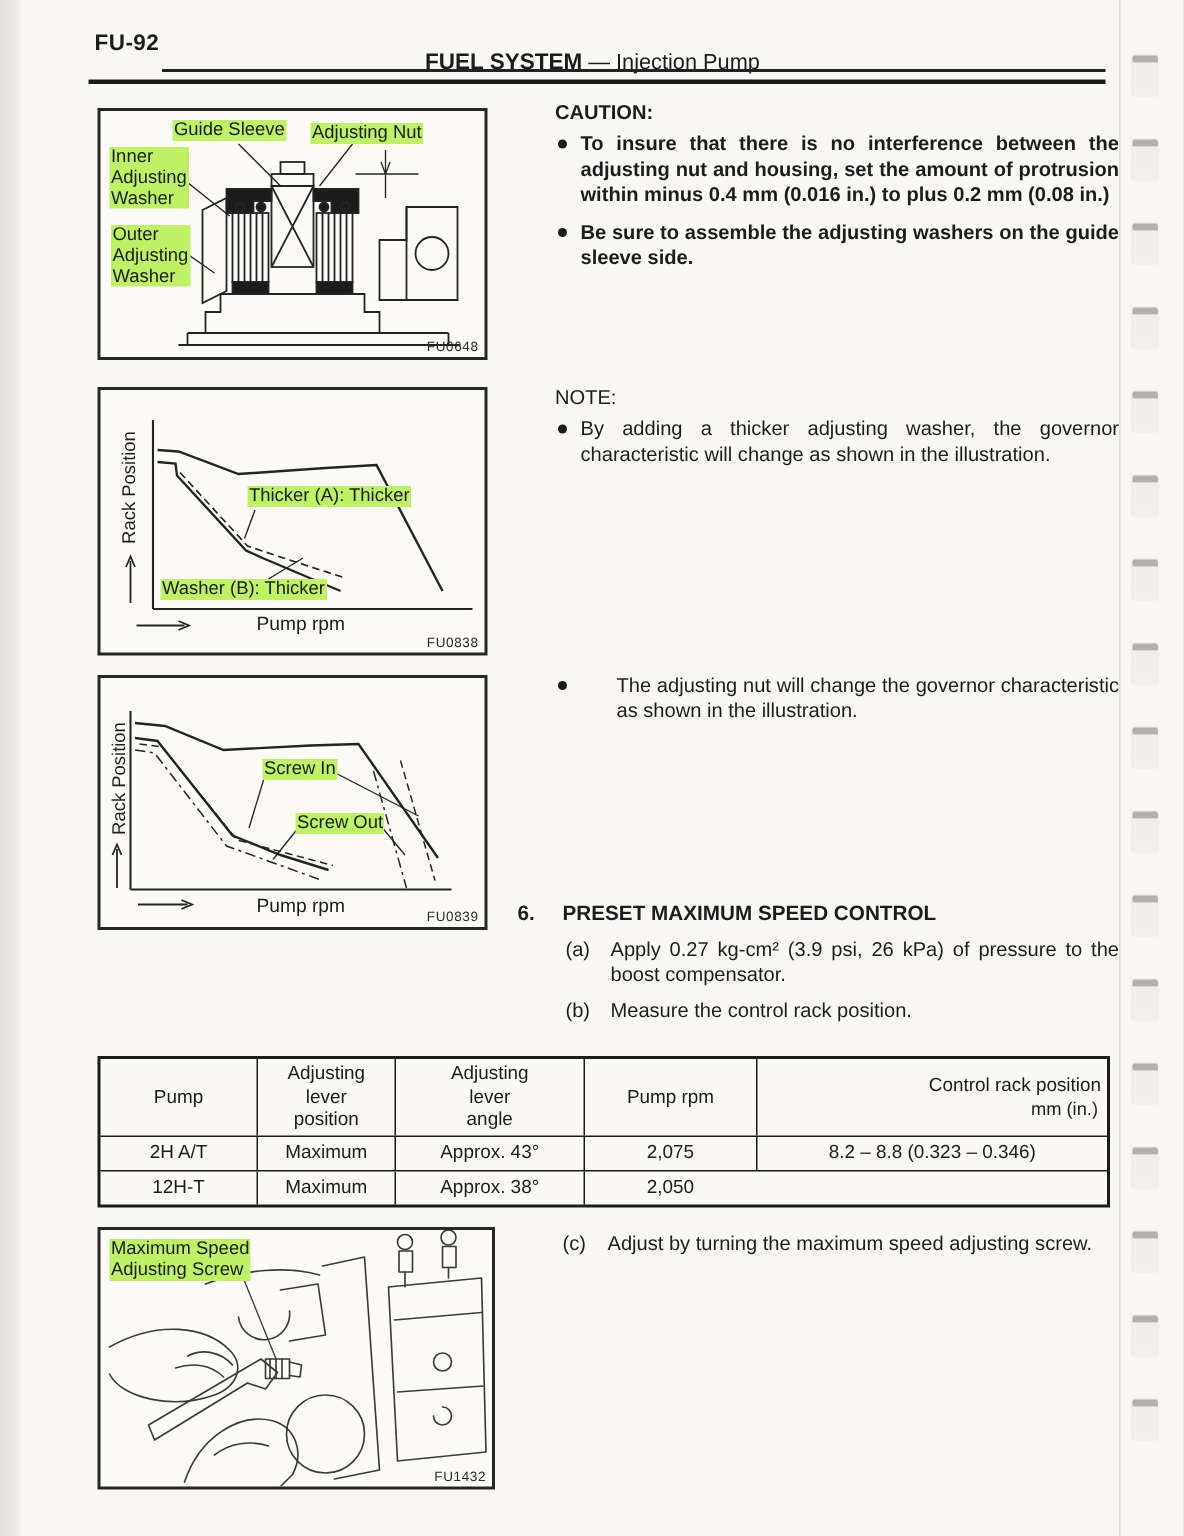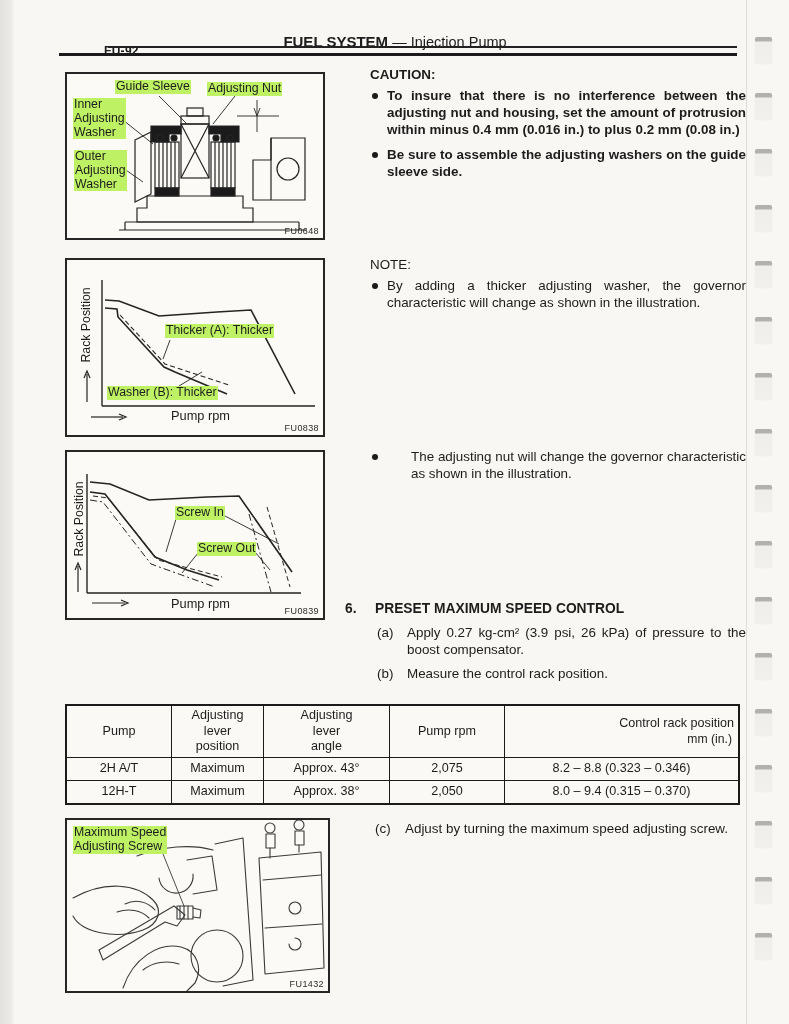--- a/index.html
+++ b/index.html
@@ -10,21 +10,21 @@
     -webkit-font-smoothing:antialiased;
   }
   .left-edge{position:absolute;left:0;top:0;width:15px;height:1024px;
     background:linear-gradient(90deg,#e2e1dd 0%,#eceae6 70%,#f8f7f4 100%);}
   .page-edge{position:absolute;left:746px;top:0;width:1px;height:1024px;background:#dddcd8;}
   .binder-strip{position:absolute;left:755px;top:37px;width:18px;}
   .tab{width:17px;height:27px;margin-bottom:29px;border-radius:2px;
     background:linear-gradient(180deg,#b2b1ad 0,#b2b1ad 4px,#efeeeb 5px,#f1f0ec 100%);
     box-shadow:0 0 1px rgba(0,0,0,.15);}
   
-  .hdr-code{position:absolute;left:63px;top:44px;font-size:12px;font-weight:bold;letter-spacing:.3px;margin-left:41px;}
+  .hdr-code{position:absolute;left:63px;top:20px;font-size:15px;font-weight:bold;letter-spacing:.3px;}
   .hdr-title{position:absolute;left:195px;top:33px;width:400px;text-align:center;font-size:14.5px;}
   .hdr-title b{font-size:15px;}
   .rule-thin{position:absolute;left:108px;top:46px;width:629px;height:2px;background:#222;}
   .rule-thick{position:absolute;left:59px;top:53px;width:678px;height:3px;background:#1b1b1b;}
   
   .figbox{position:absolute;border:2px solid #262626;background:#fbfaf7;box-sizing:border-box;}
   .figbox svg{position:absolute;left:0;top:0;}
   .figlabel{position:absolute;font-size:12.3px;line-height:1.12;background:#bef264;padding:0 1px;}
   .prewrap{white-space:pre-line;}
   .figcode{position:absolute;right:4px;bottom:2px;font-size:9px;letter-spacing:.4px;color:#2a2a2a;background:transparent;}
@@ -261,21 +261,20 @@
       <div class="tcell">Maximum</div>
       <div class="tcell">Approx. 43°</div>
       <div class="tcell">2,075</div>
       <div class="tcell">8.2 – 8.8 (0.323 – 0.346)</div>
     </div>
     <div class="trow data">
       <div class="tcell">12H-T</div>
       <div class="tcell">Maximum</div>
       <div class="tcell">Approx. 38°</div>
       <div class="tcell">2,050</div>
-      <div class="tcell">8.0 – 9.4 (0.315 – 0.370)</div>
     </div>
   </div>
 
   <div class="figbox" style="left:65px;top:818px;width:265px;height:175px;">
     <svg width="261" height="171" viewBox="0 0 261 171">
       <g stroke="#3a3a3a" stroke-width="1.1" fill="none" stroke-linejoin="round" stroke-linecap="round">
 
         <path d="M96,34 L117,86" stroke-width="0.9"></path>
 
         <path d="M148,24 L176,18 L186,160 L156,166"></path>

